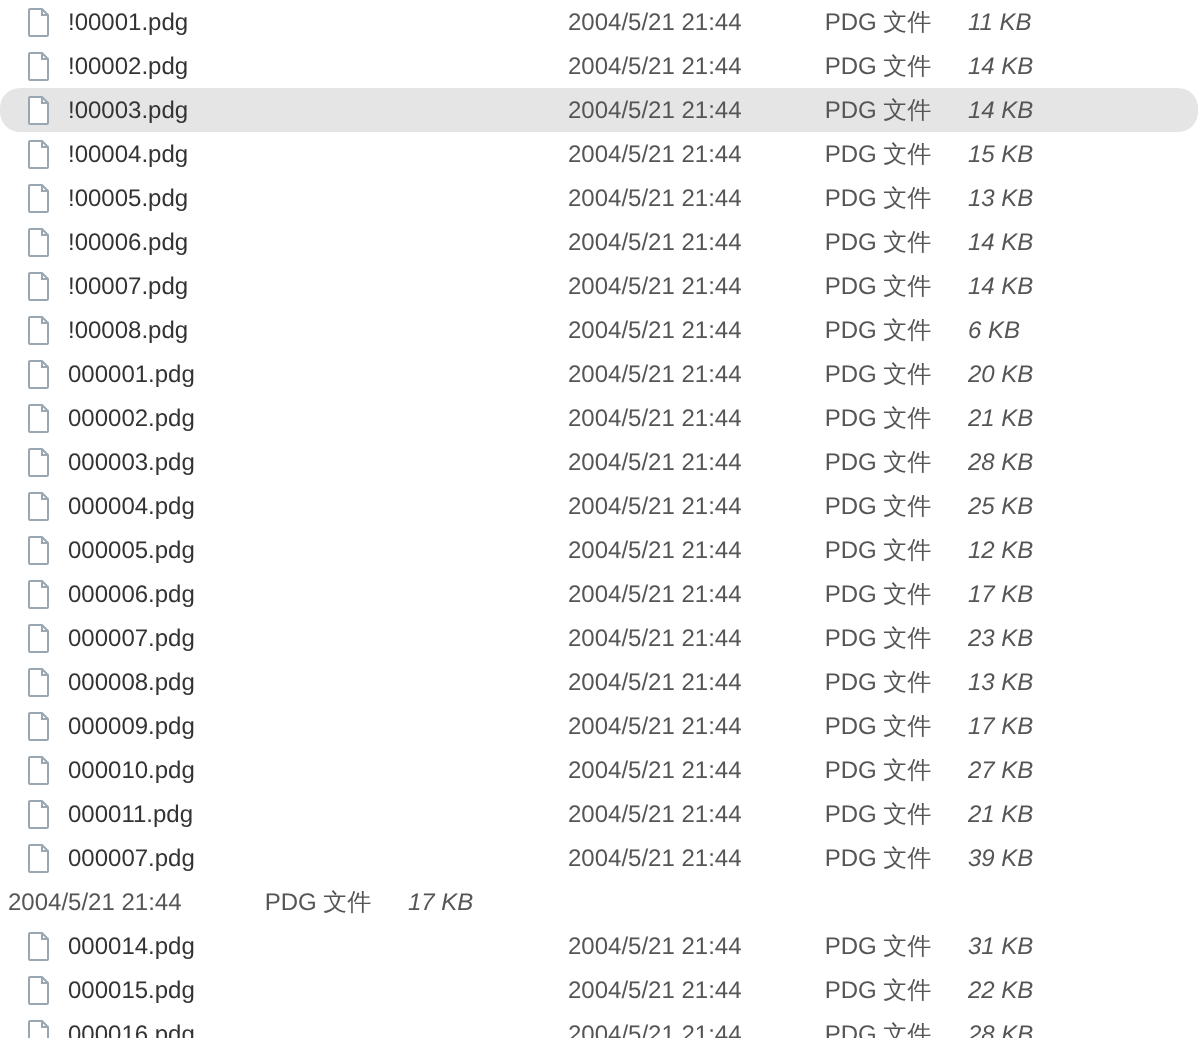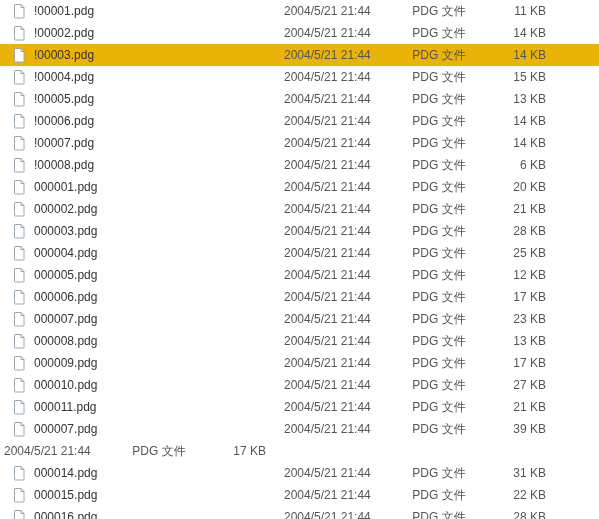--- a/index.html
+++ b/index.html
@@ -18,21 +18,22 @@
     width: 100%;
   }
   .row {
     display: flex;
     align-items: center;
     height: 22px;
     padding: 0 4px;
     white-space: nowrap;
   }
   .row.selected {
-    background: #eab308;
+    background: #e5e5e5;
+    border-radius: 10px;
   }
   .col-name {
     display: flex;
     align-items: center;
     width: 280px;
     flex-shrink: 0;
     padding-left: 8px;
   }
   .col-date {
     width: 110px;
@@ -41,23 +42,23 @@
   }
   .col-type {
     width: 90px;
     flex-shrink: 0;
     color: #555;
     text-align: center;
   }
   .col-size {
     width: 70px;
     flex-shrink: 0;
-    text-align: right;
     color: #555;
     padding-right: 8px;
+    font-style: italic;
   }
   .file-icon {
     width: 16px;
     height: 16px;
     margin-right: 6px;
     flex-shrink: 0;
   }
   .file-icon svg { display: block; }
 </style>
 </head>

